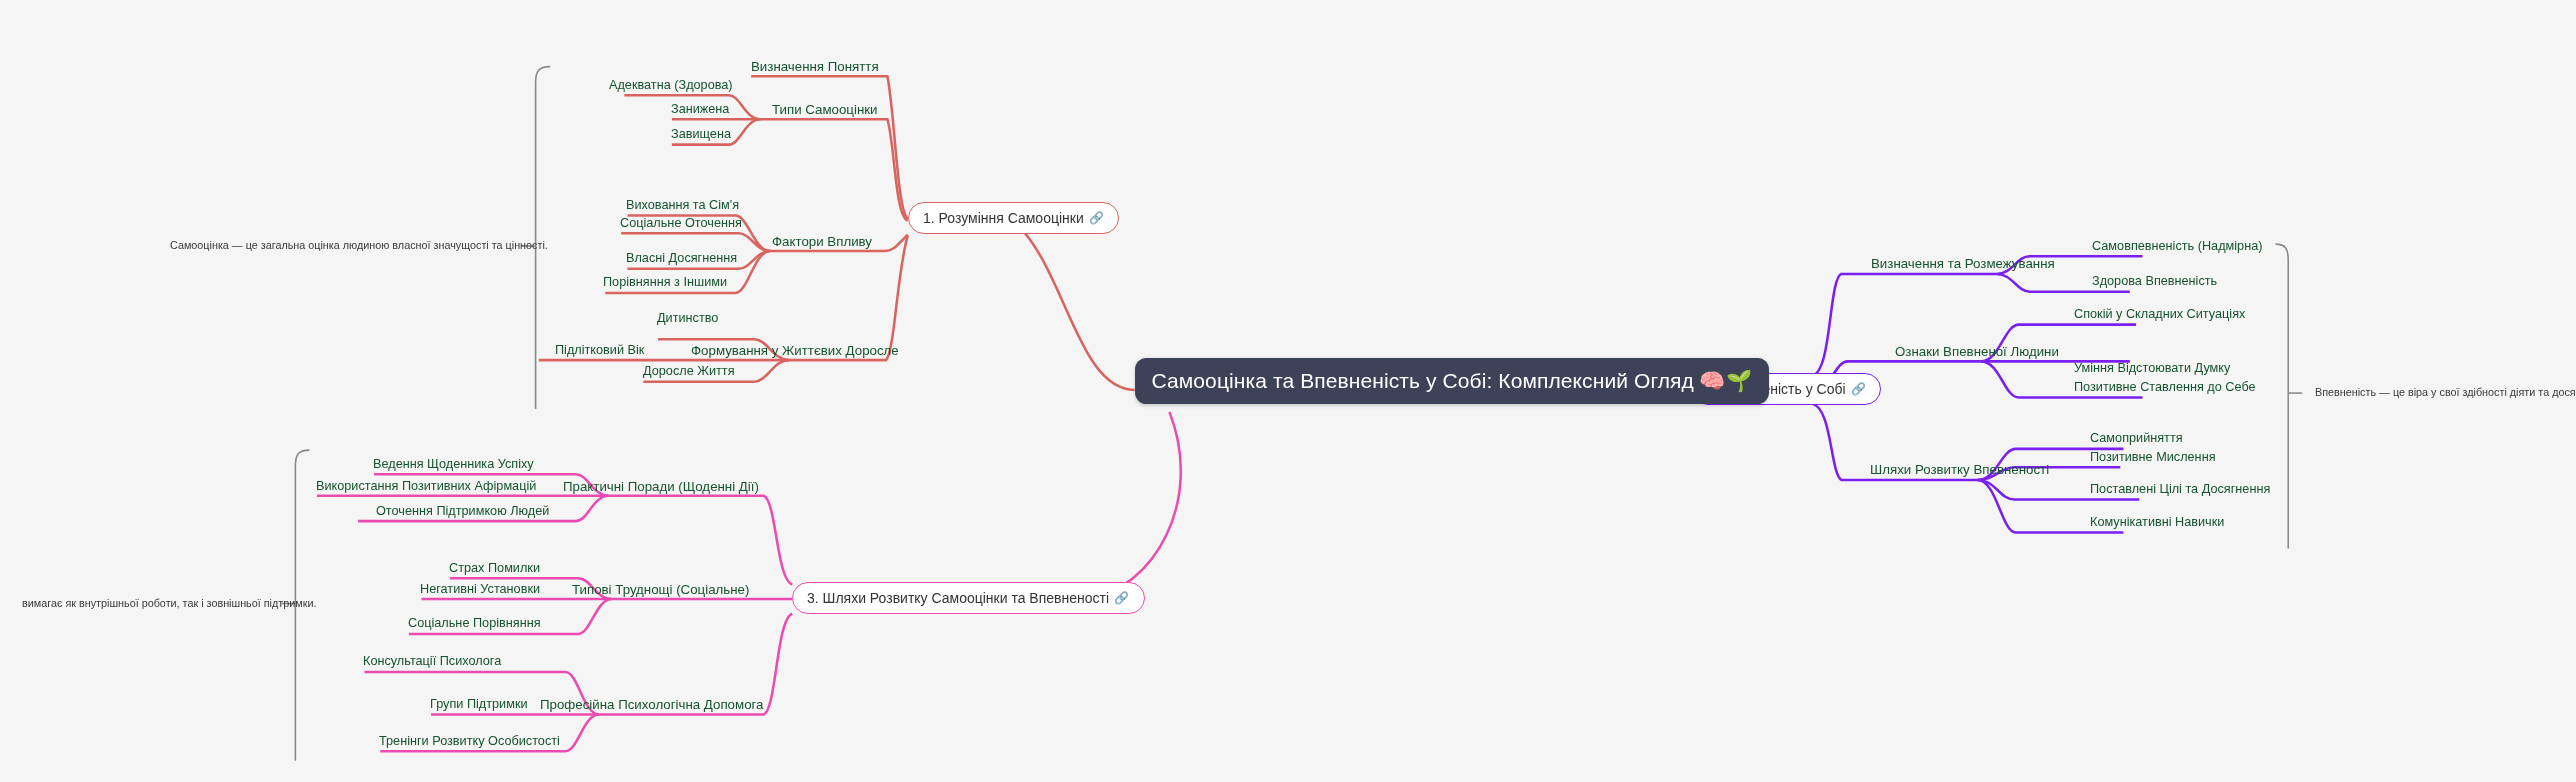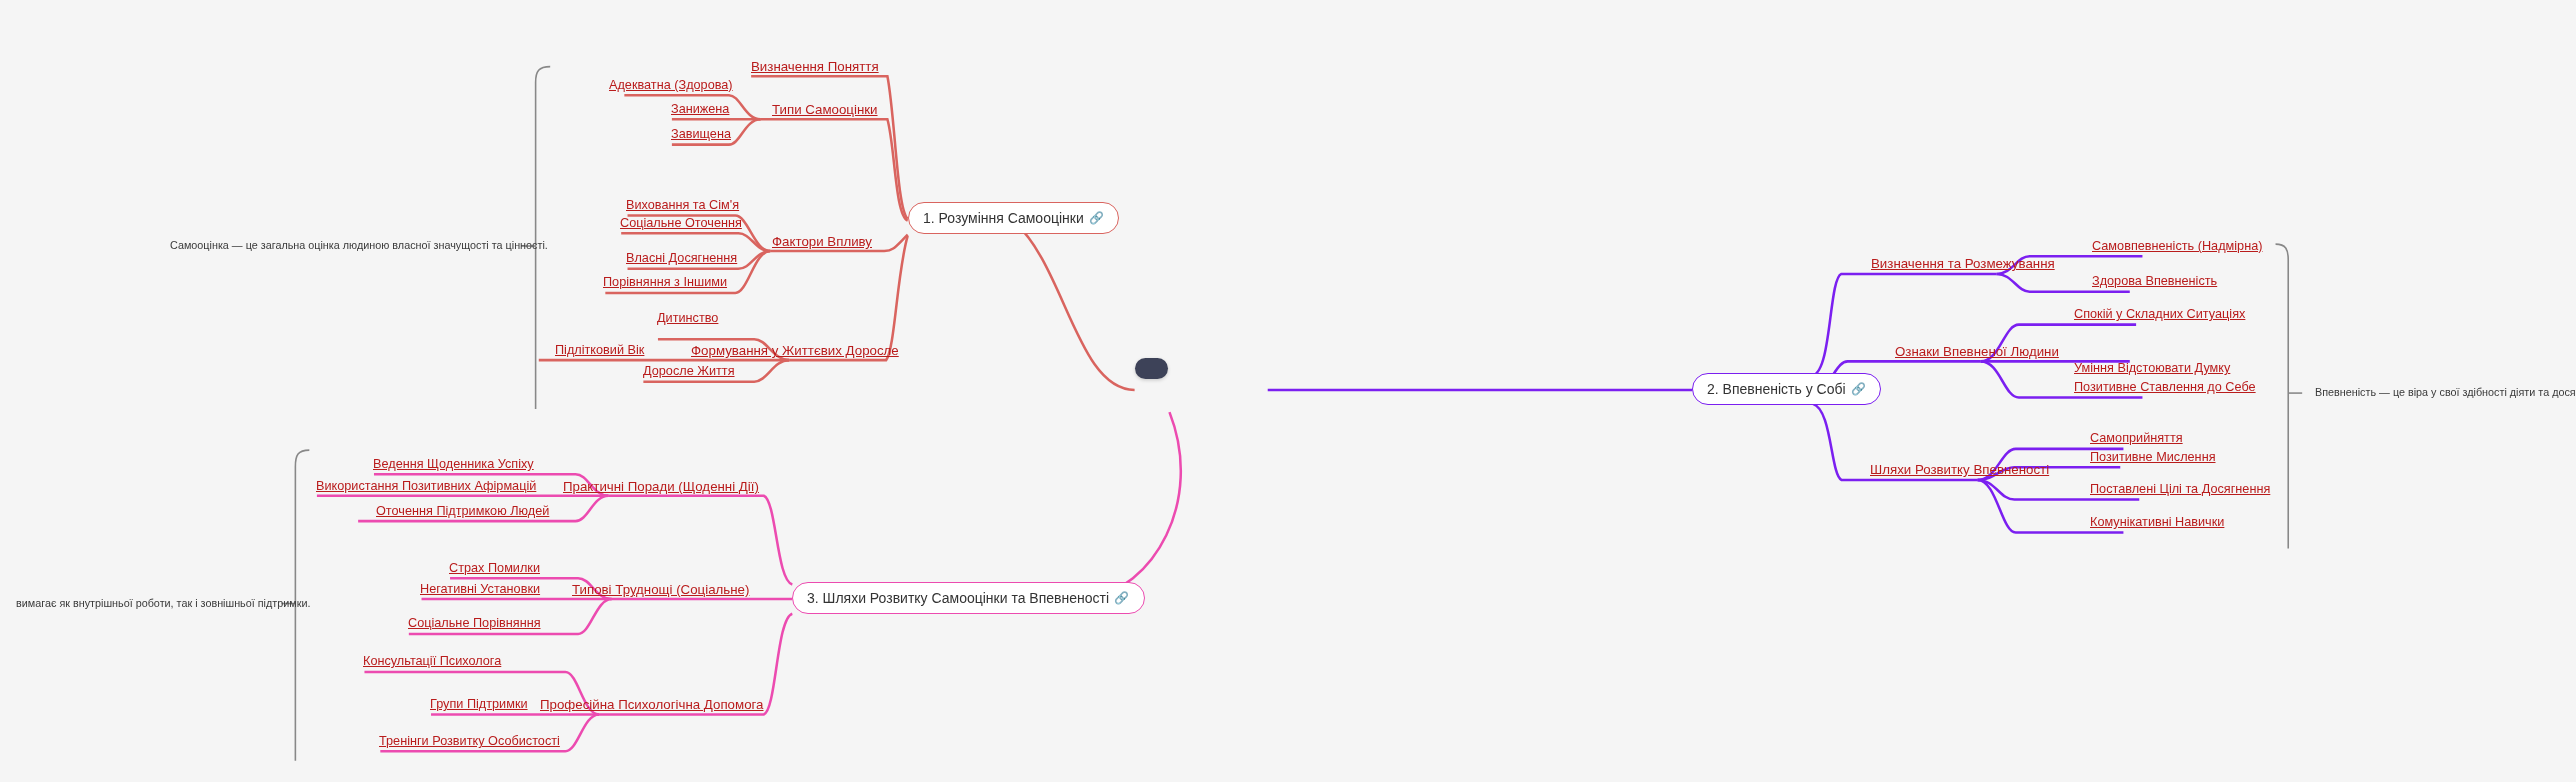--- a/index.html
+++ b/index.html
@@ -70,25 +70,24 @@
   .pill.c3 { border-color: #ec4bb0; }
   .link-ico {
     color: #86b8cf;
     font-size: 12px;
     line-height: 1;
   }
   
   .lbl {
     position: absolute;
     font-size: 13.3px;
-    color: #b91c1c;
+    color: #14532d;
     white-space: nowrap;
     z-index: 30;
     line-height: 1;
-    text-decoration: underline;
   }
   .lbl.sm { font-size: 12.7px; }
   
   .note {
     position: absolute;
     font-size: 10.8px;
     color: #3a3a3a;
     white-space: nowrap;
     z-index: 30;
     line-height: 1;
@@ -164,20 +163,21 @@
     <path d="M845 388 L 822 388" fill="none" stroke="#888" stroke-width="2.5"></path>
 
     <path d="M488 710 C 470 710 466 718 466 736 L 466 1200" fill="none" stroke="#888" stroke-width="2.5"></path>
     <path d="M466 952 L 444 952" fill="none" stroke="#888" stroke-width="2.5"></path>
 
     <path d="M3590 385 C 3606 385 3610 393 3610 410 L 3610 865" fill="none" stroke="#888" stroke-width="2.5"></path>
     <path d="M3610 620 L 3632 620" fill="none" stroke="#888" stroke-width="2.5"></path>
   </svg>
 
   <div class="root-node" style="left:1135px; top:358px;">
+    <div class="root-title">Самооцінка та Впевненість у Собі: Комплексний Огляд 🧠🌱</div>
   </div>
 
   <div class="pill c1" style="left:908px; top:202px;">
     <span>1. Розуміння Самооцінки</span>
     <span class="link-ico">🔗</span>
   </div>
 
   <div class="lbl" style="left:751px; top:60px;">Визначення Поняття</div>
   <div class="lbl" style="left:772px; top:103px;">Типи Самооцінки</div>
   <div class="lbl" style="left:772px; top:235px;">Фактори Впливу</div>
@@ -235,16 +235,16 @@
   <div class="lbl sm" style="left:376px; top:505px;">Оточення Підтримкою Людей</div>
 
   <div class="lbl sm" style="left:449px; top:562px;">Страх Помилки</div>
   <div class="lbl sm" style="left:420px; top:583px;">Негативні Установки</div>
   <div class="lbl sm" style="left:408px; top:617px;">Соціальне Порівняння</div>
 
   <div class="lbl sm" style="left:363px; top:655px;">Консультації Психолога</div>
   <div class="lbl sm" style="left:430px; top:698px;">Групи Підтримки</div>
   <div class="lbl sm" style="left:379px; top:735px;text-align:center;">Тренінги Розвитку Особистості</div>
 
-  <div class="note" style="left:16px; top:598px;text-align:right;">вимагає як внутрішньої роботи, так і зовнішньої підтримки.</div>
+  <div class="note" style="left:22px; top:598px;text-align:right;">вимагає як внутрішньої роботи, так і зовнішньої підтримки.</div>
 
 </div>
 
 
 </body></html>

